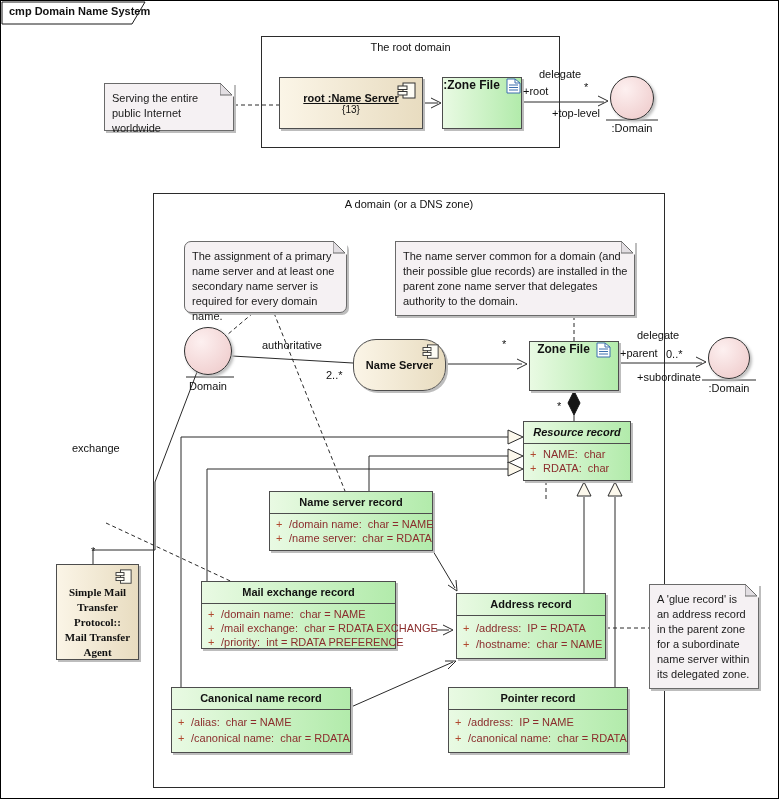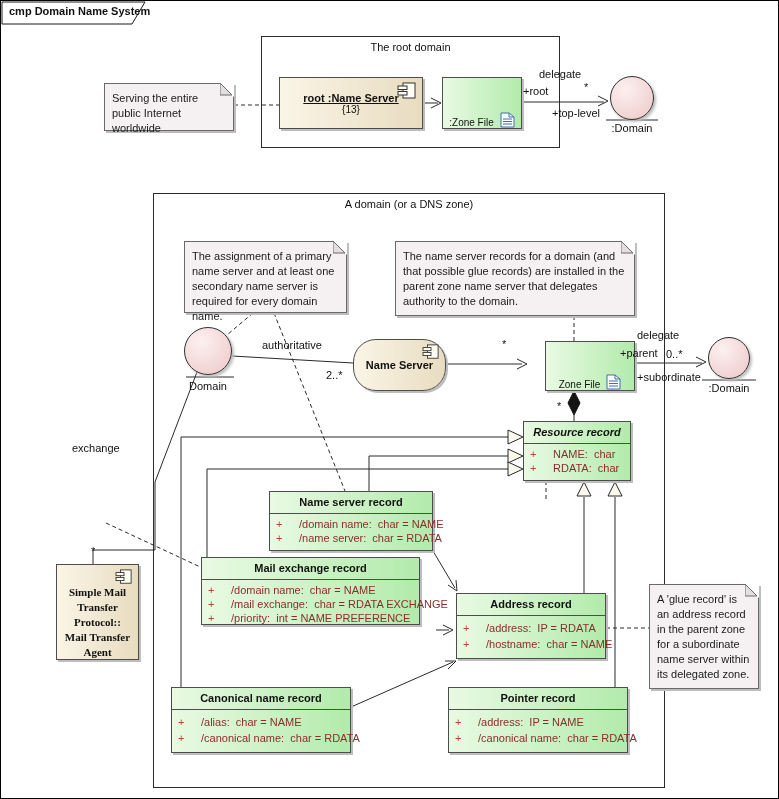--- a/index.html
+++ b/index.html
@@ -11,29 +11,29 @@
         font-size:11px;line-height:15px;color:#1a1a1a;padding:7px 6px 4px 7px;box-sizing:border-box;}
   .fold{position:absolute;top:-1px;right:-1px;}
   .uml-class{position:absolute;z-index:2;border:1px solid #4d4d4d;background:linear-gradient(90deg,#e9fae3,#b2ebab);
              box-shadow:2px 2px 0 #bdbdbd;box-sizing:border-box;}
   .uml-class .hdr{height:21px;line-height:21px;text-align:center;font-weight:bold;font-size:11px;
                   border-bottom:1px solid #4d4d4d;color:#111;}
   .uml-class .hdr.it{font-style:italic;}
   .attrs{padding:3px 2px 0 6px;}
   .attr{display:flex;font-size:11px;line-height:14px;color:#8b2d2d;}
   .attr .plus{width:13px;color:#b0492f;flex:none;}
-  .attr .atext{white-space:pre;margin-left:10px;}
+  .attr .atext{white-space:pre;}
   .uml-comp{position:absolute;z-index:2;border:1px solid #4d4d4d;background:linear-gradient(90deg,#fbf5e7,#e8dcc0);
             box-shadow:2px 2px 0 #bdbdbd;font-size:11px;font-weight:bold;color:#111;box-sizing:border-box;}
   .comp-icon{position:absolute;top:4px;right:5px;}
   .comp-center{display:flex;align-items:center;justify-content:center;height:100%;}
   .cname{white-space:pre-line;text-align:center;line-height:15px;}
   .greenbox{position:absolute;z-index:2;border:1px solid #4d4d4d;background:linear-gradient(90deg,#e9fae3,#b2ebab);
-            box-shadow:2px 2px 0 #bdbdbd;display:flex;align-items:flex-end;justify-content:center;gap:6px;
-            font-size:10px;font-weight:normal;color:#111;box-sizing:border-box;}
+            box-shadow:2px 2px 0 #bdbdbd;display:flex;align-items:flex-start;justify-content:center;gap:6px;
+            font-size:12px;font-weight:bold;color:#111;box-sizing:border-box;}
   .circ{position:absolute;z-index:2;border:1px solid #2f2f2f;border-radius:50%;
         background:radial-gradient(circle at 35% 30%,#fdf0f0,#edc7c7);box-shadow:2px 2px 3px #bdbdbd;box-sizing:border-box;}
   .lbl{position:absolute;z-index:3;font-size:11px;color:#111;white-space:nowrap;}
   .lbl.center{text-align:center;white-space:normal;}
   #connectors{position:absolute;left:0;top:0;z-index:1;}
   #connectors path{stroke:#2a2a2a;stroke-width:1;fill:none;}
   #connectors path.dash{stroke-dasharray:4 3;}
   #connectors .tri{fill:#fcf8ec;stroke:#2a2a2a;stroke-width:1;}
   #connectors .solid{fill:#141414;stroke:#141414;}
   #tab-text{position:absolute;left:8px;top:4px;font-size:11px;font-weight:bold;z-index:3;}
@@ -174,51 +174,51 @@
   </div>
 
   <div class="circ" style="left:609px;top:75px;width:44px;height:44px;"></div>
   <div class="lbl center" style="left:603px;top:121px;width:56px;">:Domain</div>
 
   <div class="lbl" style="left:538px;top:67px;">delegate</div>
   <div class="lbl" style="left:583px;top:80px;">*</div>
   <div class="lbl" style="left:522px;top:84px;">+root</div>
   <div class="lbl" style="left:551px;top:106px;">+top-level</div>
 
-  <div class="note" style="left:183px;top:240px;width:163px;height:72px;">
+  <div class="note" style="left:183px;top:240px;width:163px;height:72px;border-radius:7px;">
     <svg class="fold" width="14" height="14">
       <polygon points="0,0 14,0 14,14" fill="#ffffff"></polygon>
         <polygon points="0,0 12,12 0,12" fill="#e2dee2" stroke="#6a6a6a"></polygon>
     </svg>
     <span>The assignment of a primary name server and at least one secondary name server is required for every domain name.</span>
   </div>
 
   <div class="note" style="left:394px;top:240px;width:240px;height:75px;">
     <svg class="fold" width="14" height="14">
       <polygon points="0,0 14,0 14,14" fill="#ffffff"></polygon>
         <polygon points="0,0 12,12 0,12" fill="#e2dee2" stroke="#6a6a6a"></polygon>
     </svg>
-    <span>The name server records for a domain (and that possible glue records) are installed in the parent zone name server that delegates authority to the domain.</span>
+    <span>The name server common for a domain (and their possible glue records) are installed in the parent zone name server that delegates authority to the domain.</span>
   </div>
 
   <div class="circ" style="left:183px;top:326px;width:48px;height:48px;"></div>
   <div class="lbl center" style="left:183px;top:379px;width:48px;">Domain</div>
 
   <div class="uml-comp" style="left:352px;top:338px;width:93px;height:52px;border-radius:23px;">
     <svg class="comp-icon" width="18" height="16" viewBox="0 0 20 18">
       <rect x="6" y="1" width="12" height="15" fill="#fdfcf5" stroke="#333"></rect>
       <rect x="1" y="4" width="9" height="3.5" fill="#fdfcf5" stroke="#333"></rect>
       <rect x="1" y="9.5" width="9" height="3.5" fill="#fdfcf5" stroke="#333"></rect>
     </svg>
     <div class="comp-center">
         <span>Name Server</span>
       </div>
   </div>
 
-  <div class="greenbox" style="left:544px;top:340px;width:90px;height:50px;">
+  <div class="greenbox" style="left:528px;top:340px;width:90px;height:50px;">
     <span>Zone File</span>
     <svg width="15" height="16" viewBox="0 0 15 16">
       <path d="M1,1 h8 l5,4 v10 h-13 z" fill="#ffffff" stroke="#3d6fae"></path>
       <path d="M9,1 v4 h5" fill="none" stroke="#3d6fae"></path>
       <line x1="3" y1="7" x2="12" y2="7" stroke="#3d6fae"></line>
       <line x1="3" y1="9.5" x2="12" y2="9.5" stroke="#3d6fae"></line>
       <line x1="3" y1="12" x2="12" y2="12" stroke="#3d6fae"></line>
     </svg>
   </div>
 
@@ -258,34 +258,34 @@
           <span class="atext">/domain name:  char = NAME</span>
         </div>
       <div class="attr">
           <span class="plus">+</span>
           <span class="atext">/name server:  char = RDATA</span>
         </div>
     </div>
   </div>
 
 
-  <div class="uml-class" style="left:200px;top:556px;width:219px;height:68px;">
+  <div class="uml-class" style="left:200px;top:580px;width:195px;height:68px;">
     <div class="hdr">Mail exchange record</div>
     <div class="attrs">
       <div class="attr">
           <span class="plus">+</span>
           <span class="atext">/domain name:  char = NAME</span>
         </div>
       <div class="attr">
           <span class="plus">+</span>
           <span class="atext">/mail exchange:  char = RDATA EXCHANGE</span>
         </div>
       <div class="attr">
           <span class="plus">+</span>
-          <span class="atext">/priority:  int = NAME PREFERENCE</span>
+          <span class="atext">/priority:  int = RDATA PREFERENCE</span>
         </div>
     </div>
   </div>
 
   <div class="uml-class" style="left:455px;top:592px;width:150px;height:66px;">
     <div class="hdr">Address record</div>
     <div class="attrs" style="padding-top:5px;">
       <div class="attr">
           <span class="plus">+</span>
           <span class="atext">/address:  IP = RDATA</span>

